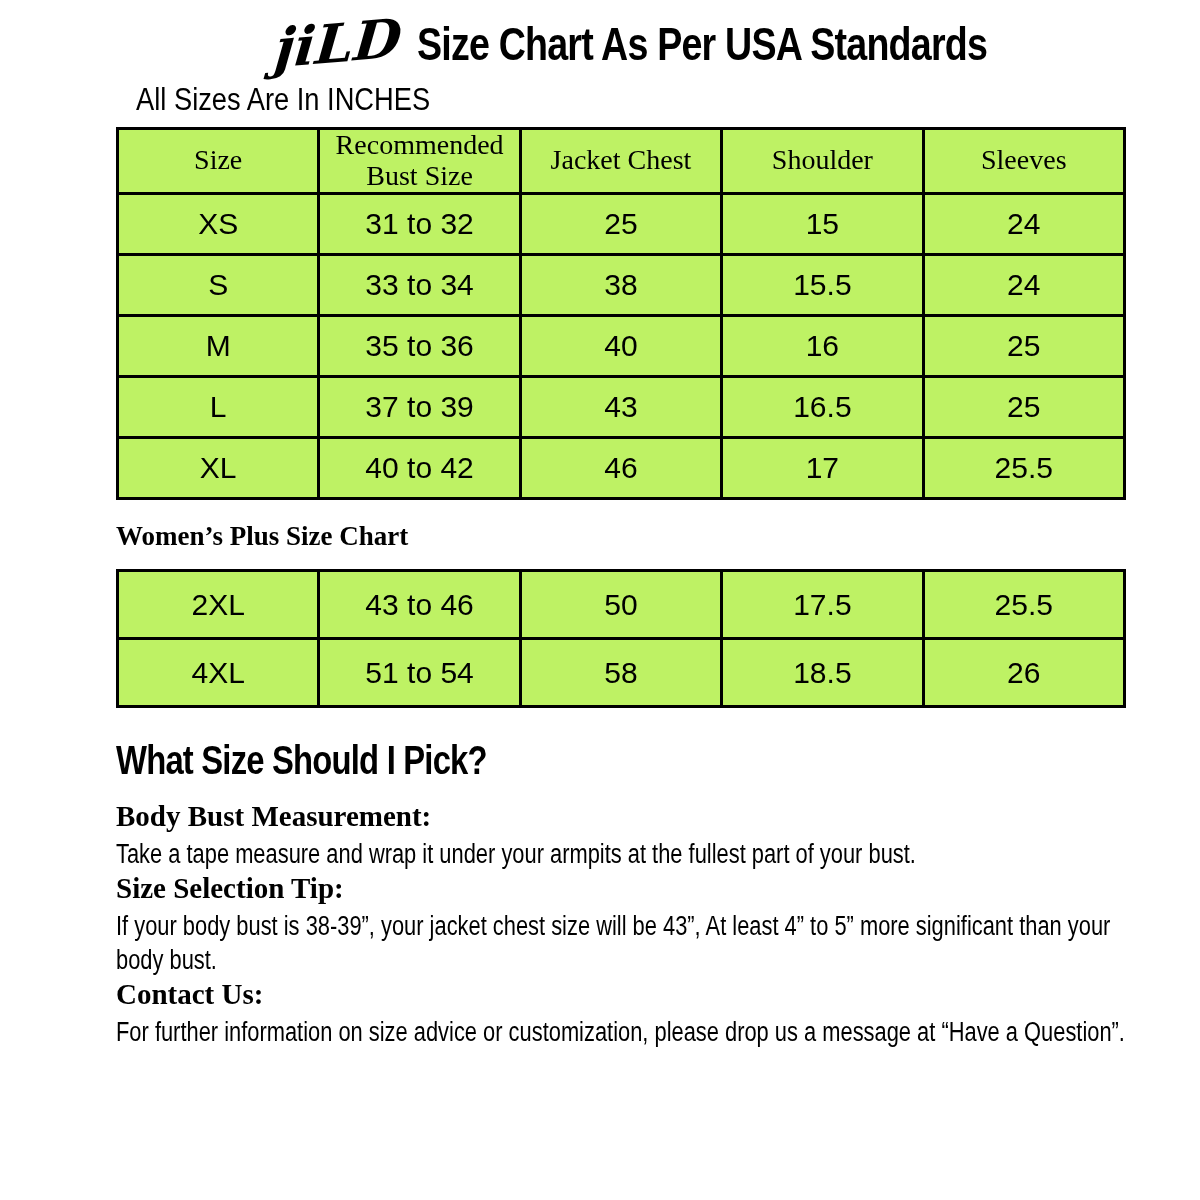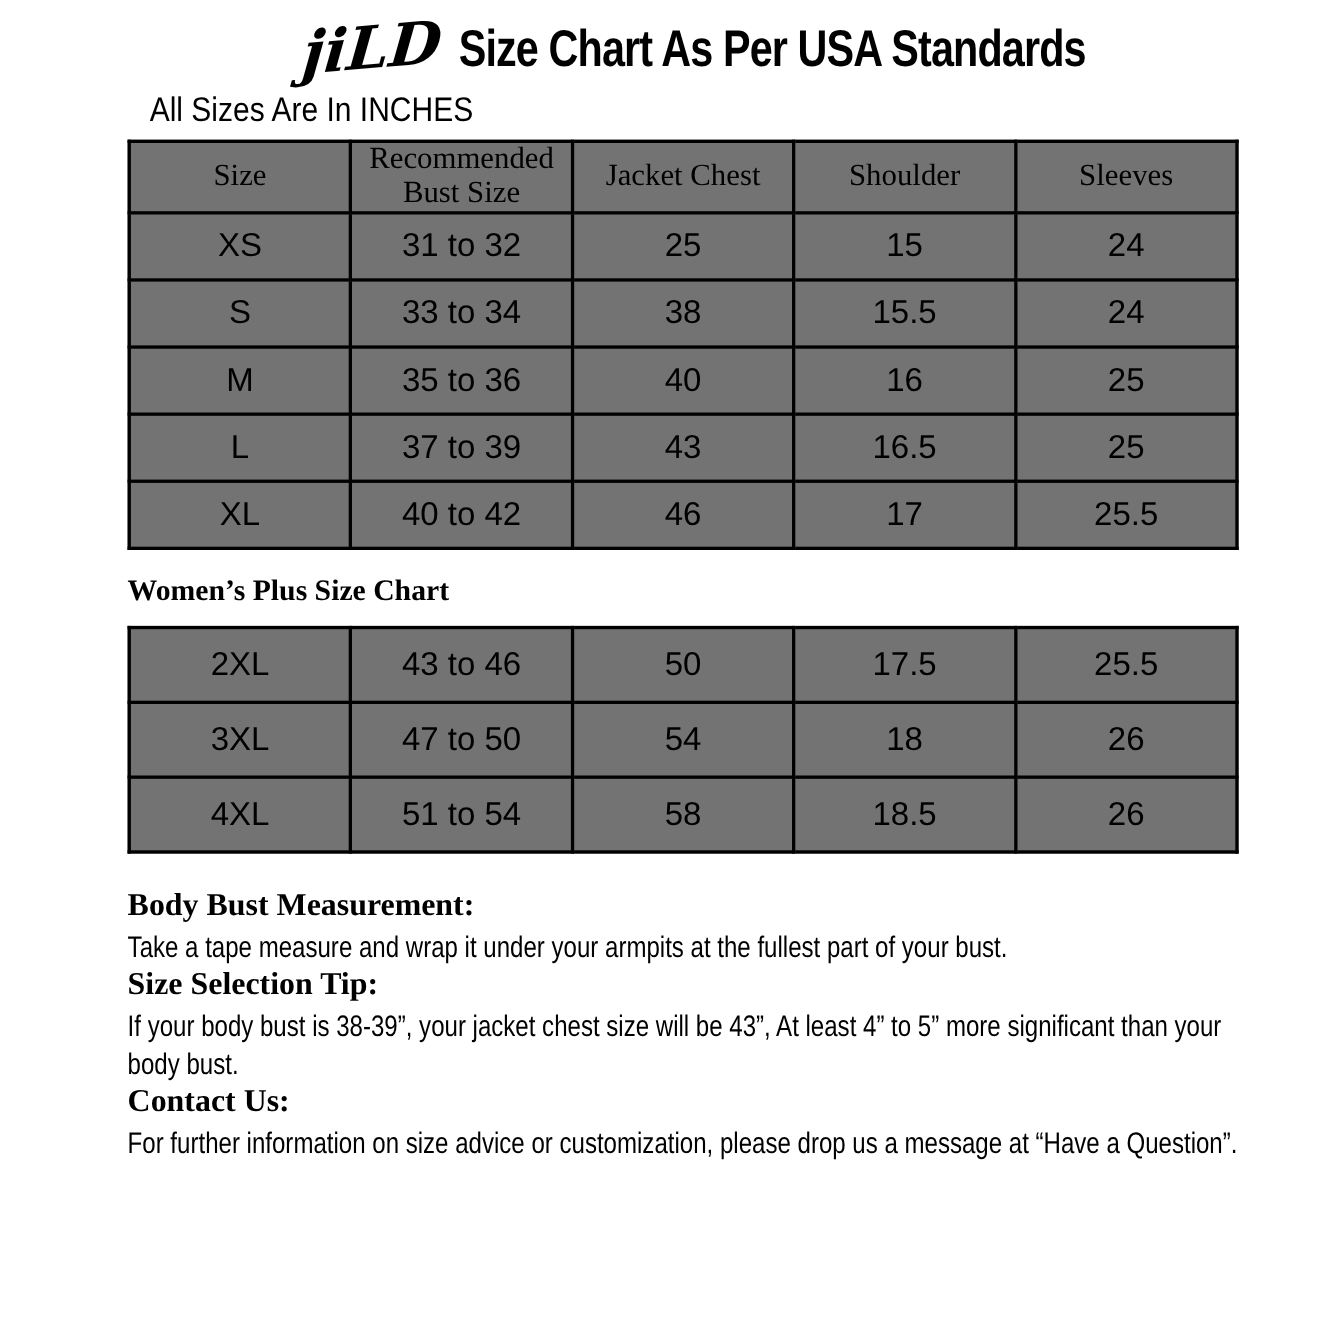--- a/index.html
+++ b/index.html
@@ -34,21 +34,21 @@
   .cx { display:inline-block; transform:scaleX(0.80); transform-origin:0 50%; }
   .subtitle {
     width:966px; text-align:left;
     font-size:31px; line-height:1; margin-top:8px;
   }
   .cxc { display:inline-block; transform:scaleX(0.88); transform-origin:50% 50%; }
 
   
   table.chart {
     border-collapse:collapse; table-layout:fixed;
-    width:1010px; background:#737373;
+    width:1010px; background:#bef264;
   }
   table.chart th, table.chart td {
     border:3px solid #000; text-align:center; vertical-align:middle;
   }
   .main-chart { margin-top:12px; }
   .main-chart th {
     height:62px;
     font-family:"Liberation Serif", serif;
     font-weight:400; font-size:28px; line-height:1.1;
   }
@@ -150,37 +150,31 @@
     <table class="chart plus-chart">
       <tbody>
         <tr>
           <td>2XL</td>
           <td>43 to 46</td>
           <td>50</td>
           <td>17.5</td>
           <td>25.5</td>
         </tr>
         <tr>
-          <td>3XL</td>
-          <td>47 to 50</td>
-          <td>54</td>
-          <td>18</td>
-          <td>26</td>
-        </tr>
-        <tr>
           <td>4XL</td>
           <td>51 to 54</td>
           <td>58</td>
           <td>18.5</td>
           <td>26</td>
         </tr>
       </tbody>
     </table>
 
     <section class="guide">
+      <h2 class="guide-heading"><span class="cx">What Size Should I Pick?</span></h2>
 
       <h3 class="sec-title">Body Bust Measurement:</h3>
       <p class="sec-text">
           <span class="cxp">Take a tape measure and wrap it under your armpits at the fullest part of your bust.</span>
         </p>
 
       <h3 class="sec-title">Size Selection Tip:</h3>
       <p class="sec-text">
           <span class="cxp">If your body bust is 38-39”, your jacket chest size will be 43”, At least 4” to 5” more significant than your body bust.</span>
         </p>

